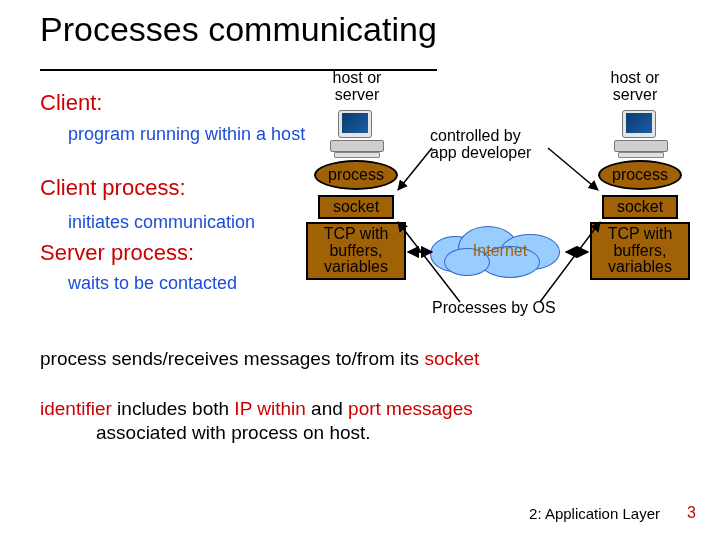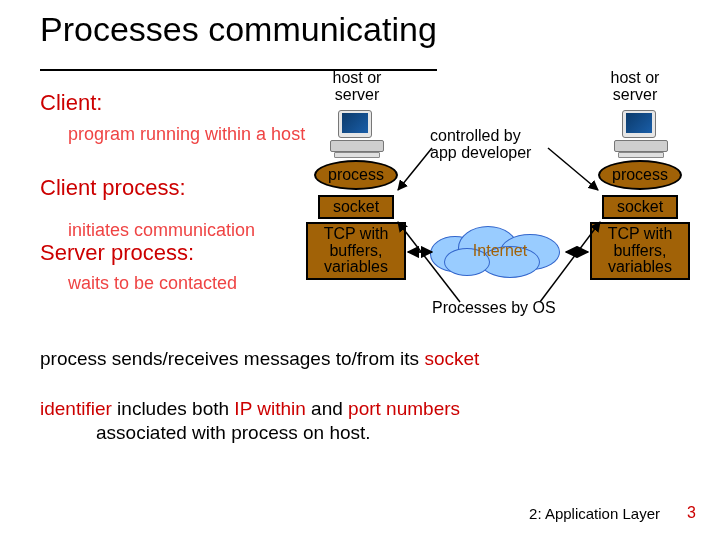--- a/index.html
+++ b/index.html
@@ -21,21 +21,21 @@
     padding-bottom: 20px;
     font-weight: normal;
   }
   .term {
     position: absolute;
     color: #c00;
     font-size: 22px;
   }
   .def {
     position: absolute;
-    color: #ef4444;
+    color: #1d4ed8;
     font-size: 18px;
     line-height: 1.15;
   }
   .label-txt {
     position: absolute;
     font-size: 16px;
     color: #000;
     text-align: center;
     line-height: 1.05;
   }
@@ -139,21 +139,21 @@
 </style>
 </head>
 <body>
 
 <div class="title">Processes communicating</div>
 
 <div class="term" style="top:90px; left:40px;">Client:</div>
 <div class="def" style="top:124px; left:68px; width:260px;">program running within a host</div>
 
 <div class="term" style="top:175px; left:40px;">Client process:</div>
-<div class="def" style="top:220px; left:68px; width:230px;">initiates communication</div>
+<div class="def" style="top:212px; left:68px; width:230px;">initiates communication</div>
 
 <div class="term" style="top:240px; left:40px;">Server process:</div>
 <div class="def" style="top:273px; left:68px; width:230px;">waits to be contacted</div>
 
 <div class="label-txt" style="top:70px; left:322px; width:70px; white-space:pre-line;">host or
 server</div>
 <div class="label-txt" style="top:70px; left:600px; width:70px; white-space:pre-line;">host or
 server</div>
 
 <div class="computer" style="top:110px; left:330px;">
@@ -219,18 +219,18 @@
 
   <line x1="460" y1="302" x2="398" y2="222" stroke="#000" stroke-width="1.5" marker-end="url(#ah)"></line>
   <line x1="540" y1="302" x2="600" y2="222" stroke="#000" stroke-width="1.5" marker-end="url(#ah)"></line>
 </svg>
 
 <div class="body-text" style="top:348px; left:40px; width:640px;">
   <span>process sends/receives messages to/from its </span><span class="body-hl">socket</span>
 </div>
 
 <div class="body-text" style="top:398px; left:40px; width:640px;">
-  <span class="body-hl">identifier</span><span> includes both </span><span class="body-hl">IP within</span><span> and </span><span class="body-hl">port numbers</span>
+  <span class="body-hl">identifier</span><span> includes both </span><span class="body-hl">IP within</span><span> and </span><span class="body-hl">port messages</span>
 </div>
 <div class="body-text" style="top:422px; left:96px; width:584px;">associated with process on host.</div>
 
 <div class="footer-chapter">2: Application Layer</div>
 <div class="footer-page">3</div>
 
 </body></html>

